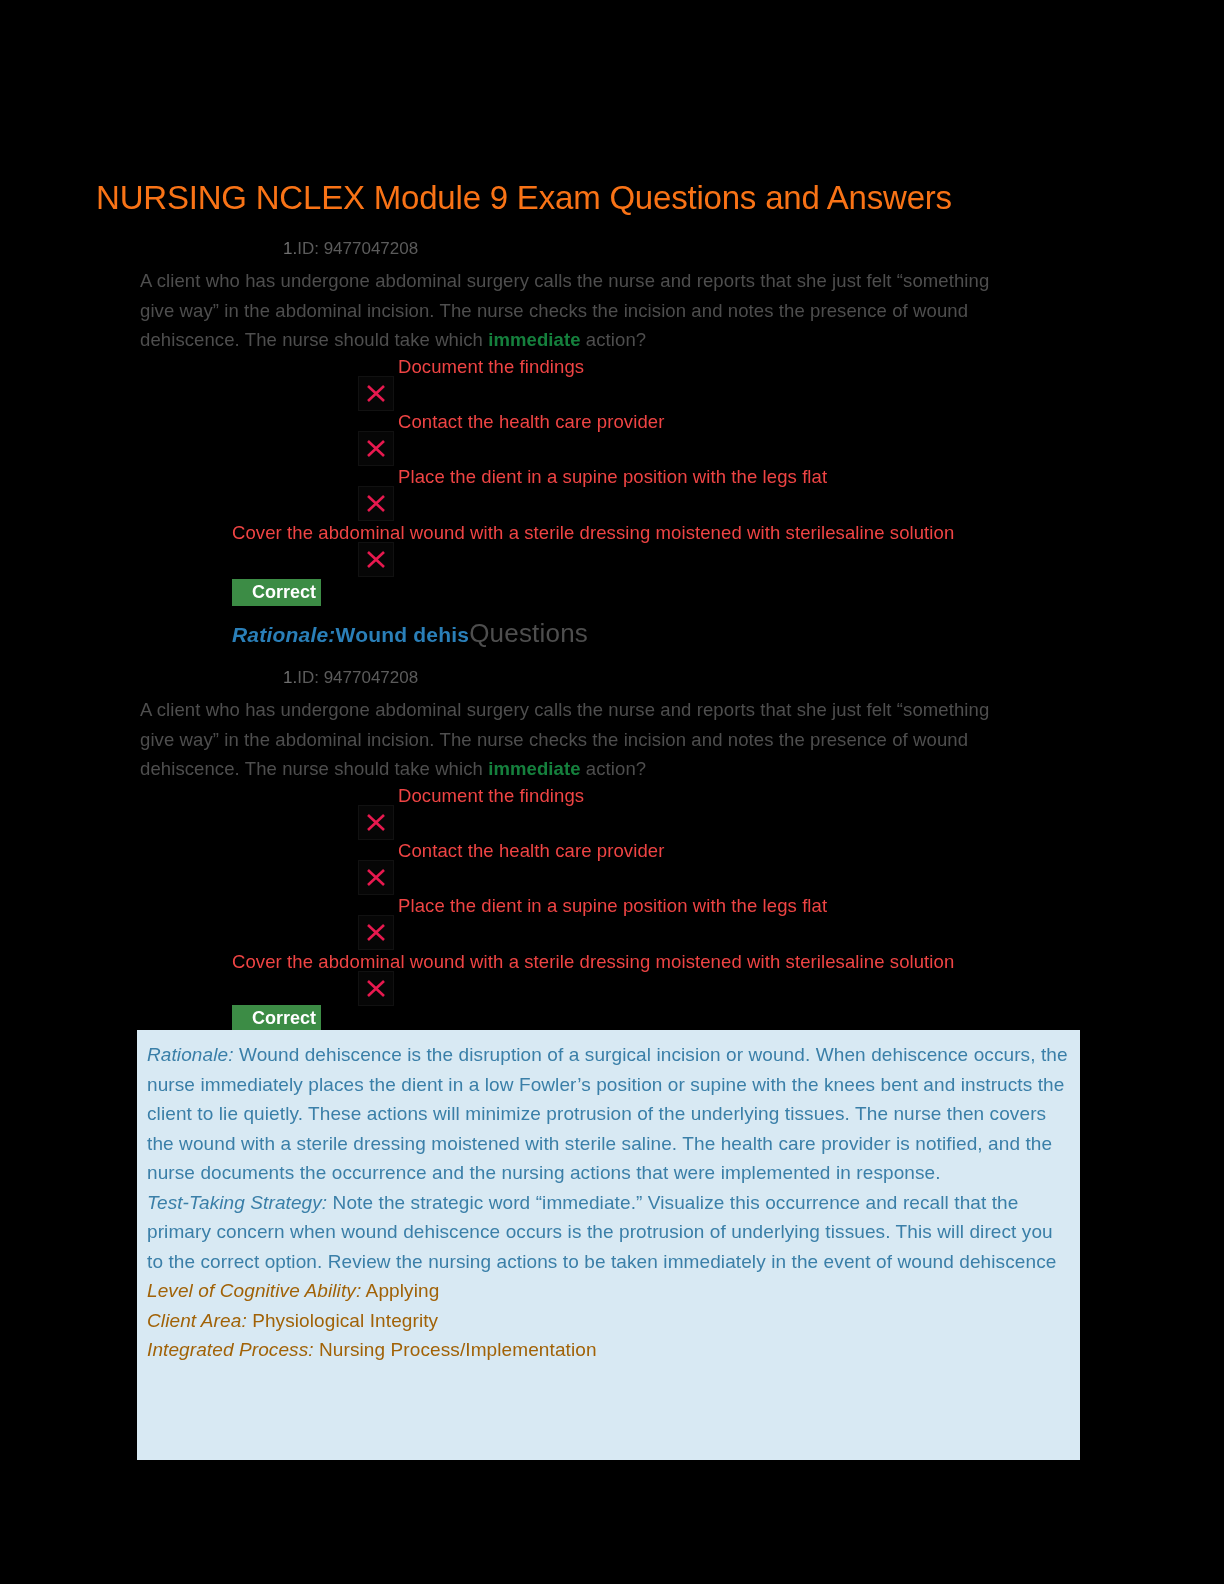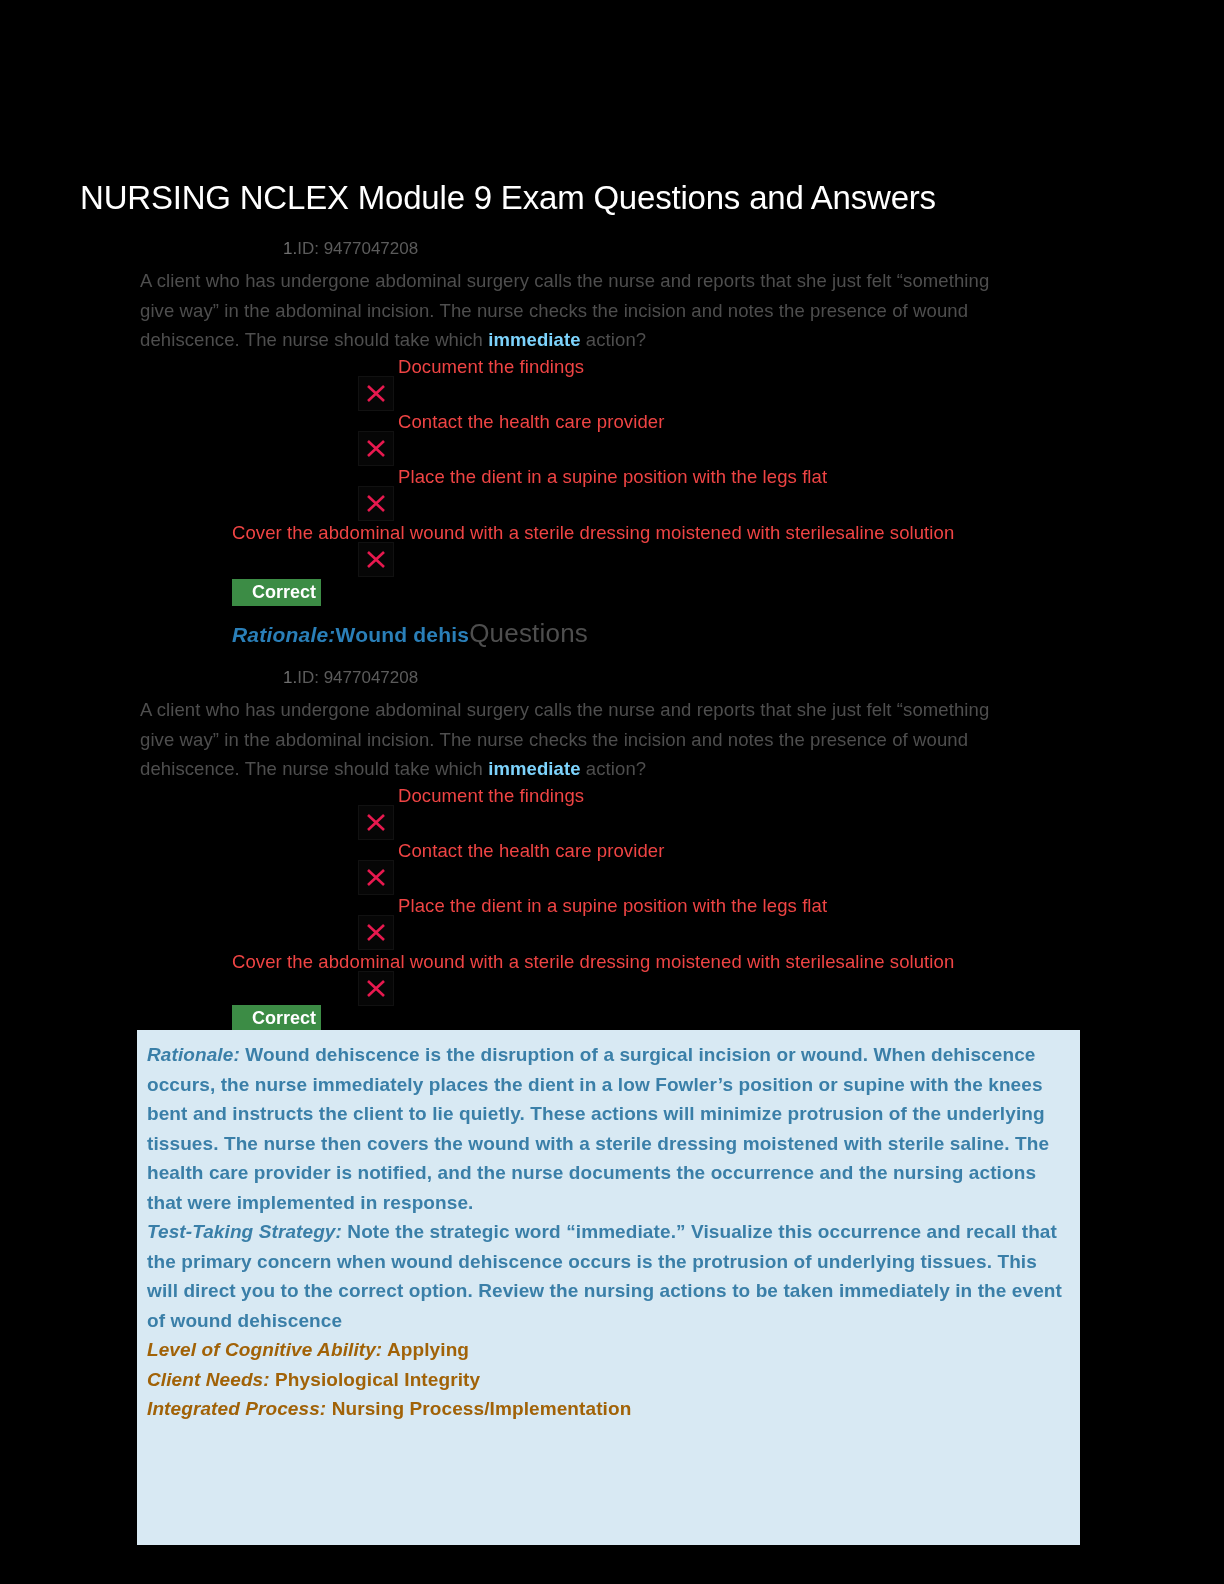--- a/index.html
+++ b/index.html
@@ -20,24 +20,24 @@
     position: absolute;
     left: 0; top: 0;
     width: 1224px;
     height: 1584px;
     background: #000000;
   }
 
   
   .doc-title {
     position: absolute;
-    left: 80px;
+    left: 96px;
     top: 178px;
     width: 1060px;
-    color: #ffffff;
+    color: #f97316;
     font-size: 33px;
     line-height: 40px;
     font-weight: 400;
     letter-spacing: -0.2px;
     white-space: nowrap;
   }
 
   
   .qblock { position: absolute; left: 0; width: 1224px; }
 
@@ -55,21 +55,21 @@
   .q-stem {
     position: absolute;
     left: 140px;
     top: 28px;
     width: 880px;
     font-size: 18.5px;
     line-height: 29.5px;
     color: #4e4e4e;
     letter-spacing: 0.1px;
   }
-  .q-stem b { color: #7dd3fc; font-weight: 700; }
+  .q-stem b { color: #15803d; font-weight: 700; }
 
   
   .opt {
     position: absolute;
     left: 0;
     width: 1224px;
     height: 55px;
   }
   .opt-text {
     position: absolute;
@@ -136,25 +136,24 @@
     color: #4e4e4e;
     letter-spacing: 0.2px;
   }
 
   
   .rationale-panel {
     position: absolute;
     left: 137px;
     top: 1030px;
     width: 943px;
-    height: 515px;
+    height: 430px;
     background: #d8e9f3;
     box-sizing: border-box;
     padding: 10px 12px 6px 10px;
-    font-weight: bold;
   }
   .rp-para {
     font-size: 19px;
     line-height: 29.5px;
     color: #3a7fa8;
     letter-spacing: 0.1px;
     margin: 0;
   }
   .rp-para i { font-style: italic; }
   .rp-meta {
@@ -280,17 +279,17 @@
       </span>
     </div>
 
     <div class="correct-badge" style="top:338px;">Correct</div>
   </div>
 
   <div class="rationale-panel">
     <p class="rp-para"><i>Rationale:</i><span> Wound dehiscence is the disruption of a surgical incision or wound. When dehiscence occurs, the nurse immediately places the dient in a low Fowler’s position or supine with the knees bent and instructs the client to lie quietly. These actions will minimize protrusion of the underlying tissues. The nurse then covers the wound with a sterile dressing moistened with sterile saline. The health care provider is notified, and the nurse documents the occurrence and the nursing actions that were implemented in response.</span></p>
     <p class="rp-para"><i>Test-Taking Strategy:</i><span> Note the strategic word “immediate.” Visualize this occurrence and recall that the primary concern when wound dehiscence occurs is the protrusion of underlying tissues. This will direct you to the correct option. Review the nursing actions to be taken immediately in the event of wound dehiscence</span></p>
     <p class="rp-meta"><i>Level of Cognitive Ability:</i><span> Applying</span></p>
-    <p class="rp-meta"><i>Client Needs:</i><span> Physiological Integrity</span></p>
+    <p class="rp-meta"><i>Client Area:</i><span> Physiological Integrity</span></p>
     <p class="rp-meta"><i>Integrated Process:</i><span> Nursing Process/Implementation</span></p>
   </div>
 
 </div>
 
 </body></html>

